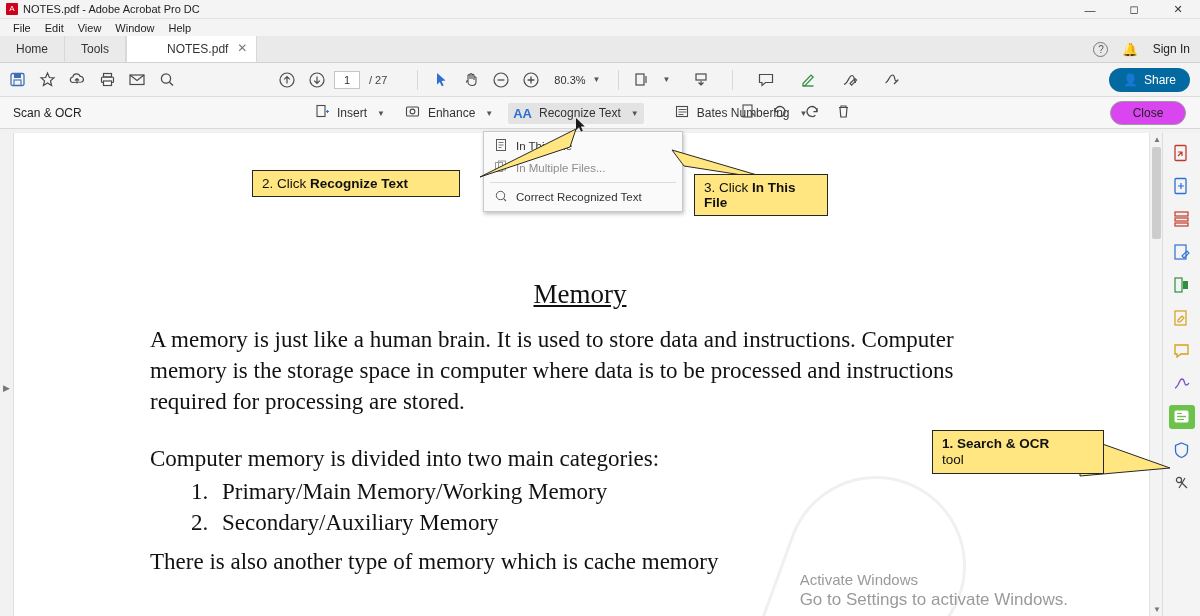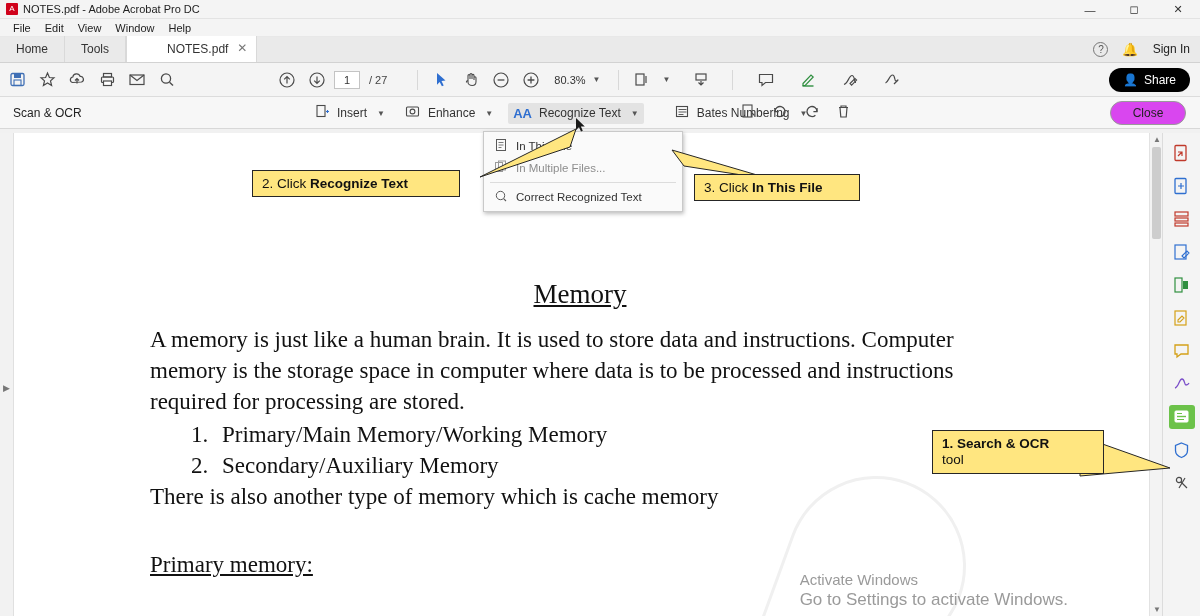--- a/index.html
+++ b/index.html
@@ -97,21 +97,21 @@
   .sep { width: 1px; height: 20px; background: #d8d8d8; margin: 0 6px; }
   .pagebox {
     width: 26px; height: 18px; border: 1px solid #c4c4c4; background: #fff;
     font-size: 11px; color: #333; text-align: center; line-height: 16px;
   }
   .pagecount { font-size: 11px; color: #444; margin-left: 5px; }
   .zoombox { font-size: 11px; color: #333; margin-left: 6px; }
   .caret { font-size: 8px; color: #555; margin-left: 3px; }
   .share-btn {
     margin-left: auto; margin-right: 10px;
-    background: #000000; color: #fff;
+    background: #0369a1; color: #fff;
     font-size: 12px; border-radius: 13px;
     height: 24px; padding: 0 14px;
     display: flex; align-items: center; gap: 6px;
   }
 
   
   .ocrbar {
     height: 32px; background: #f7f7f7;
     border-bottom: 1px solid #d8d8d8;
     display: flex; align-items: center;
@@ -167,21 +167,21 @@
     font-size: 23px; line-height: 31px; color: #111;
     margin: 14px 120px 0 136px;
   }
   .doc-p2 { margin-top: 26px; }
   ol.doc-list {
     font-family: "Liberation Serif", serif;
     font-size: 23px; line-height: 31px; color: #111;
     margin: 2px 0 0 176px; padding: 0 0 0 24px;
   }
   ol.doc-list li { padding-left: 8px; }
-  .doc-p3 { margin-top: 0px; }
+  .doc-p3 { margin-top: 8px; }
   .doc-sub {
     font-family: "Liberation Serif", serif;
     font-size: 23px; color: #111; text-decoration: underline;
     margin: 40px 0 0 136px;
   }
 
   
   .swirl {
     position: absolute; right: 180px; bottom: -40px;
     width: 180px; height: 180px;
@@ -510,20 +510,21 @@
   </div>
 
   <div class="docarea">
     <div class="leftrail">
       <div class="arrow">▶</div>
     </div>
 
     <div class="page">
       <div class="doc-h1">Memory</div>
       <div class="doc-p">A memory is just like a human brain. It is used to store data and instructions. Computer memory is the storage space in computer where data is to be processed and instructions required for processing are stored.</div>
+      <div class="doc-p doc-p2">Computer memory is divided into two main categories:</div>
       <ol class="doc-list">
         <li>Primary/Main Memory/Working Memory</li>
         <li>Secondary/Auxiliary Memory</li>
       </ol>
       <div class="doc-p doc-p3">There is also another type of memory which is cache memory</div>
       <div class="doc-sub">Primary memory:</div>
       <div class="swirl"></div>
     </div>
 
     <div class="activate">
@@ -644,21 +645,21 @@
   <svg class="pointer" style="left:380px; top:125px; width:200px; height:60px;">
     <polygon points="100,52 196,4 190,22" fill="#ffe680" stroke="#262626" stroke-width="1"></polygon>
   </svg>
   <div class="callout" style="left:252px; top:170px; width:208px;">
     <span>2. Click </span><b>Recognize Text</b>
   </div>
 
   <svg class="pointer" style="left:668px; top:148px; width:110px; height:50px;">
     <polygon points="106,32 4,2 16,18" fill="#ffe680" stroke="#262626" stroke-width="1"></polygon>
   </svg>
-  <div class="callout" style="left:694px; top:174px; width:166px;">
+  <div class="callout" style="left:694px; top:174px; width:134px;">
     <span>3. Click </span><b>In This File</b>
   </div>
 
   <svg class="pointer" style="left:1078px; top:432px; width:100px; height:52px;">
     <polygon points="2,4 92,36 2,44" fill="#ffe680" stroke="#262626" stroke-width="1"></polygon>
   </svg>
   <div class="callout" style="left:932px; top:430px; width:172px; line-height:16px;">
     <b>1. Search &amp; OCR</b><br>
     <span>tool</span>
   </div>

